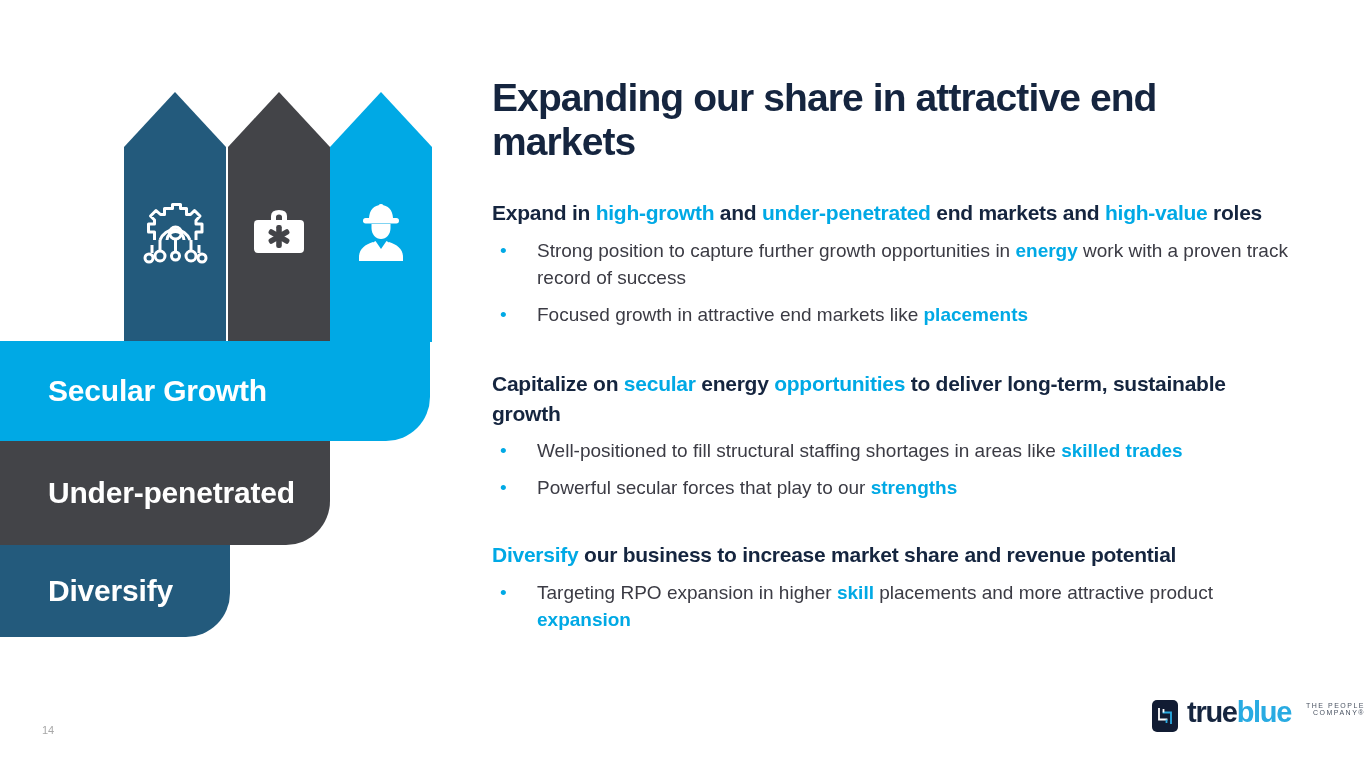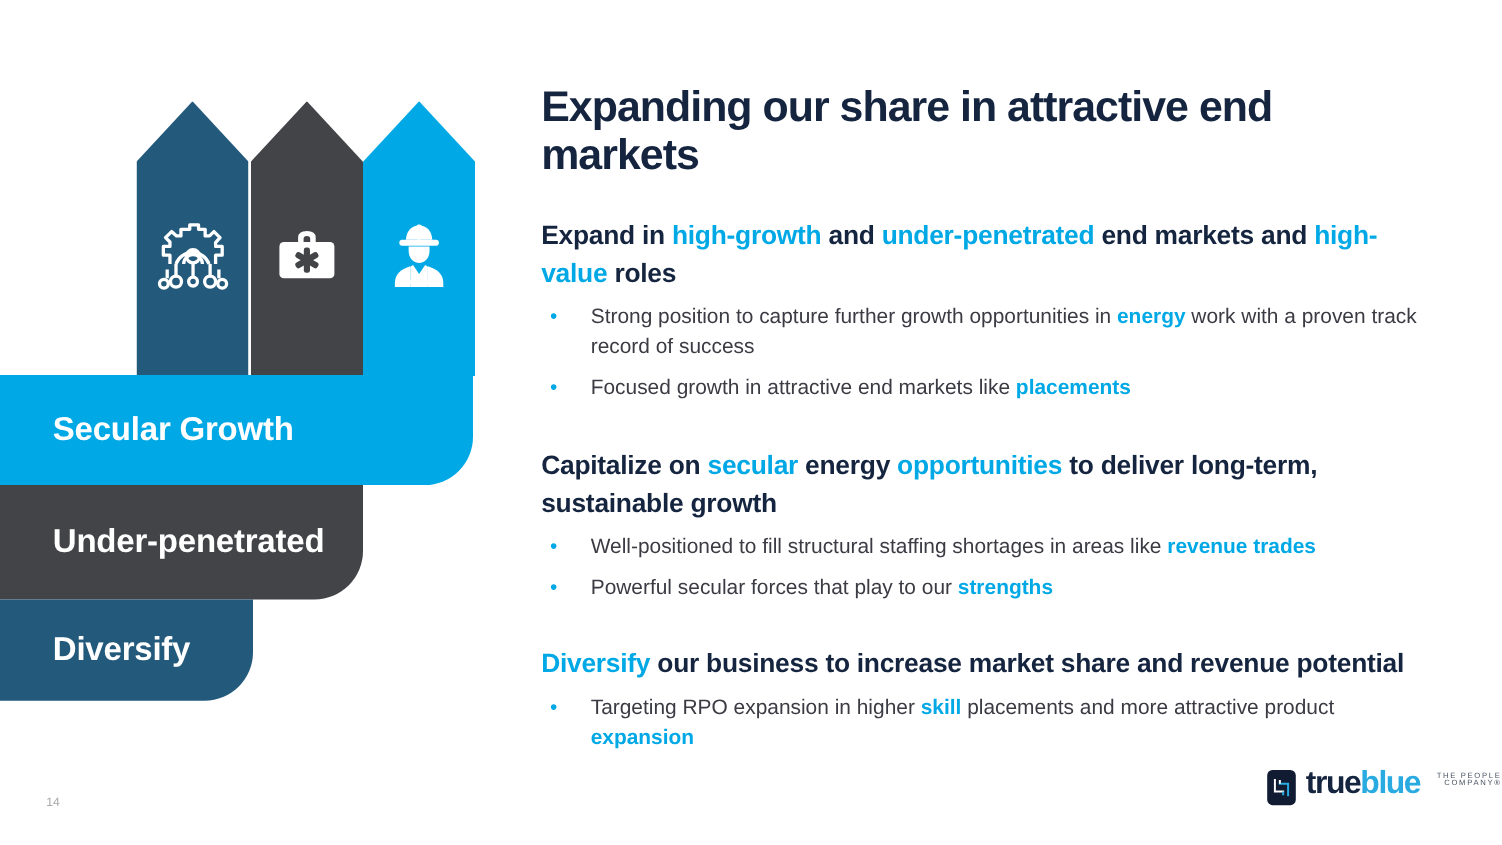--- a/index.html
+++ b/index.html
@@ -98,21 +98,21 @@
     font-size: 39px;
     font-weight: bold;
     line-height: 1.13;
     letter-spacing: -0.9px;
     color: #15253f;
     margin: 0 0 34px 0;
   }
 
   .section { margin-bottom: 22px; }
   .section-heading {
-    font-size: 24px;
+    font-size: 21px;
     font-weight: bold;
     line-height: 1.42;
     letter-spacing: -0.25px;
     color: #15253f;
     margin: 0 0 6px 0;
   }
   .bullet-list { margin: 0; padding: 0; list-style: none; }
   .bullet-item {
     position: relative;
     padding-left: 45px;
@@ -287,21 +287,21 @@
         <span><span>Focused growth in attractive end markets like </span><span class="hl">placements</span></span>
       </li>
     </ul>
   </div>
 
   <div class="section" id="sec-capitalize">
     <p class="section-heading"><span>Capitalize on </span><span class="hl">secular</span><span> energy </span><span class="hl">opportunities</span><span> to deliver long-term, sustainable growth</span></p>
     <ul class="bullet-list">
       <li class="bullet-item">
         <span class="bullet-dot">•</span>
-        <span><span>Well-positioned to fill structural staffing shortages in areas like </span><span class="hl">revenue trades</span></span>
+        <span><span>Well-positioned to fill structural staffing shortages in areas like </span><span class="hl">skilled trades</span></span>
       </li>
       <li class="bullet-item">
         <span class="bullet-dot">•</span>
         <span><span>Powerful secular forces that play to our </span><span class="hl">strengths</span></span>
       </li>
     </ul>
   </div>
 
   <div class="section" id="sec-diversify">
     <p class="section-heading"><span class="hl">Diversify</span><span> our business to increase market share and revenue potential</span></p>

